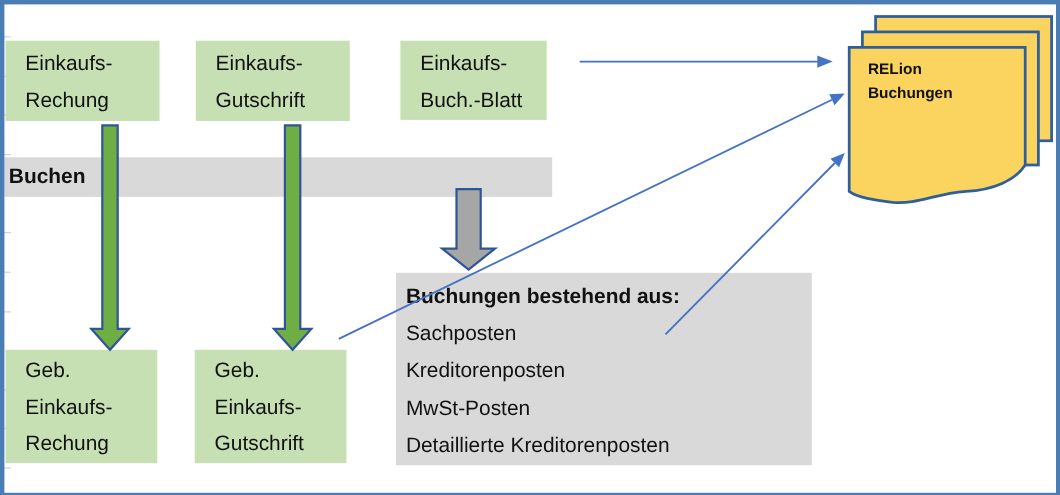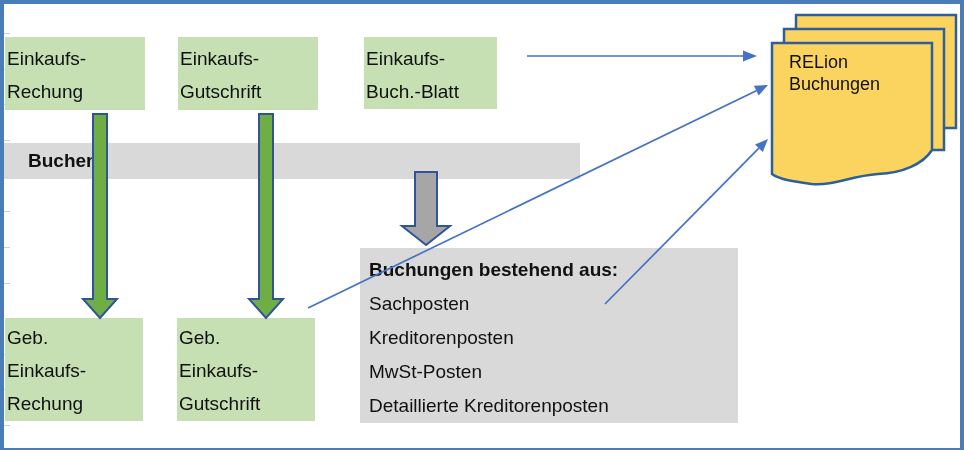--- a/index.html
+++ b/index.html
@@ -19,55 +19,55 @@
   }
   
   .stub{
     left:3px;width:7px;height:1px;
     background:var(--gridline-gray,#d0d0d0);
   }
   
   .greenbox{
     background:var(--box-green,#c6e0b4);
     font-size:19px;line-height:33px;
-    padding:5px 0 0 2px;box-sizing:border-box;
+    padding:5px 0 0 18px;box-sizing:border-box;
     white-space:nowrap;
   }
   #src1{left:5px;  top:37px; width:140px;height:73px;}
   #src2{left:178px;top:37px; width:140px;height:73px;}
   #src3{left:364px;top:37px; width:133px;height:72px;}
   #post1{left:5px;  top:318px;width:138px;height:103px;padding-top:3px;}
   #post2{left:177px;top:318px;width:138px;height:103px;padding-top:3px;}
   
   #band{
-    left:4px;top:143px;width:576px;height:36px;
+    left:4px;top:143px;width:498px;height:36px;
     background:var(--panel-gray,#d9d9d9);
     font-size:19px;font-weight:bold;line-height:36px;
-    padding-left:24px;box-sizing:border-box;
+    padding-left:4px;box-sizing:border-box;
   }
   
   #entriesbox{
     left:360px;top:248px;width:378px;height:175px;
     background:var(--panel-gray,#d9d9d9);
     font-size:19px;line-height:34px;
     padding:5px 0 0 9px;box-sizing:border-box;
     white-space:nowrap;
   }
   #entriesbox .title{font-weight:bold;}
   
   #vector{left:0;top:0;width:964px;height:450px;}
   .green-arrow{fill:var(--arrow-green,#6fae44);stroke:var(--arrow-outline-blue,#2f5597);stroke-width:2;}
   .gray-arrow{fill:var(--arrow-gray,#a6a6a6);stroke:var(--arrow-outline-blue,#2f5597);stroke-width:2;}
   .doc{fill:var(--doc-yellow,#fbd45f);stroke:var(--doc-border-blue,#2e5f9b);stroke-width:2.5;}
   .connector{stroke:var(--connector-blue,#4472c4);stroke-width:1.7;fill:none;}
   .connector-head{fill:var(--connector-blue,#4472c4);stroke:none;}
   
   #doclabel{
     left:789px;top:51px;width:130px;
-    font-size:18px;line-height:22px;
+    font-size:14px;line-height:22px;font-weight:bold;
   }
 </style>
 </head>
 <body>
 
 <div id="stage">
 
   <div class="abs stub" style="top:33px"></div>
   <div class="abs stub" style="top:69px"></div>
   <div class="abs stub" style="top:104px"></div>

